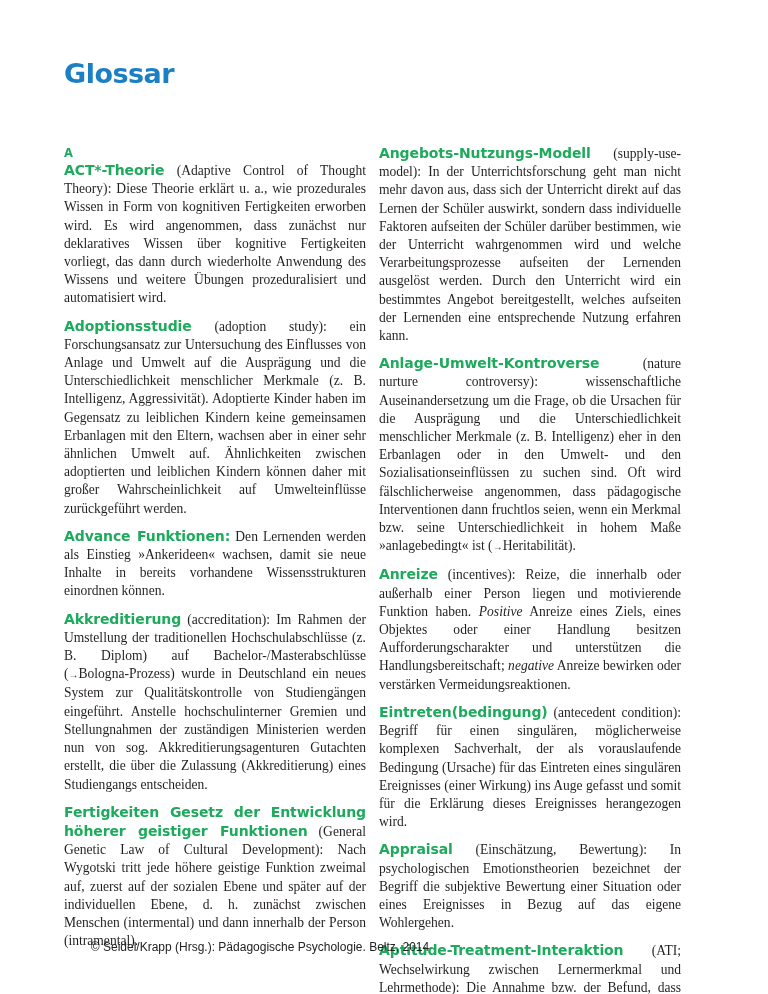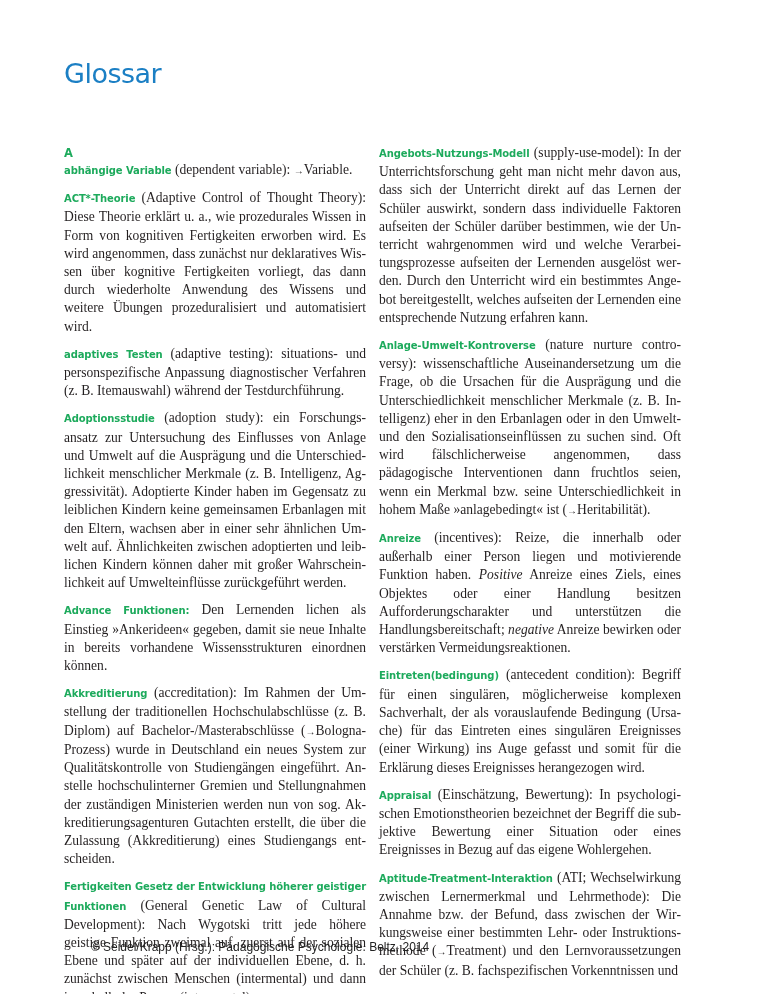--- a/index.html
+++ b/index.html
@@ -1,60 +1,54 @@
 <!DOCTYPE html>
 <html><head>
 <meta charset="utf-8">
 <style>
   html, body { margin: 0; padding: 0; background: #ffffff; }
   body { width: 768px; height: 994px; position: relative; overflow: hidden;
          font-family: "Liberation Serif", "DejaVu Serif", serif; color: #231f20; }
   .title { position: absolute; left: 64px; top: 58px; margin: 0;
-           font-family: "DejaVu Sans", "Liberation Sans", sans-serif; font-weight: normal;
+           font-family: "DejaVu Sans", "Liberation Sans", sans-serif; font-weight: bold;
            font-size: 27px; color: #1b7fc4; letter-spacing: -0.5px; }
   .col { position: absolute; top: 145px; width: 302px; font-size: 13.55px; line-height: 18.2px;
          text-align: justify; hyphens: manual; }
   .col.left { left: 64px; }
   .col.right { left: 379px; width: 302px; top: 144px; }
   .letter { font-family: "DejaVu Sans", "Liberation Sans", sans-serif; font-weight: bold;
             font-size: 11.5px; color: #1daa5c; line-height: 16px; display: block; }
   .entry { margin: 0 0 9px 0; }
   .term { font-family: "DejaVu Sans", "Liberation Sans", sans-serif; font-weight: bold;
-          font-size: 10px; color: #1daa5c; letter-spacing: -0.1px; }
+          font-size: 14px; color: #1daa5c; letter-spacing: -0.1px; }
   .arrow { font-size: 10px; }
   em { }
   .footer { position: absolute; left: 0; width: 520px; top: 940px; text-align: center;
             font-family: "Liberation Sans", "DejaVu Sans", sans-serif; font-size: 12px; color: #222; }
 </style>
 </head>
 <body>
 
 <h1 class="title">Glossar</h1>
 
 <div class="col left">
   <span class="letter">A</span>
 
-  <p class="entry">
-    <span class="term">abhängige Variable</span><span> (dependent variable): </span><span class="arrow">→</span><span>Variable.</span>
-  </p>
 
   <p class="entry">
     <span class="term">ACT*-Theorie</span><span> (Adaptive Control of Thought Theory): Diese Theorie erklärt u. a., wie prozedurales Wissen in Form von kognitiven Fertigkeiten erworben wird. Es wird angenommen, dass zunächst nur deklaratives Wis­sen über kognitive Fertigkeiten vorliegt, das dann durch wiederholte Anwendung des Wissens und weitere Übungen prozeduralisiert und automatisiert wird.</span>
   </p>
 
-  <p class="entry">
-    <span class="term">adaptives Testen</span><span> (adaptive testing): situations- und personspezifische Anpassung diagnostischer Verfahren (z. B. Itemauswahl) während der Testdurchführung.</span>
-  </p>
 
   <p class="entry">
     <span class="term">Adoptionsstudie</span><span> (adoption study): ein Forschungs­ansatz zur Untersuchung des Einflusses von Anlage und Umwelt auf die Ausprägung und die Unterschied­lichkeit menschlicher Merkmale (z. B. Intelligenz, Ag­gressivität). Adoptierte Kinder haben im Gegensatz zu leiblichen Kindern keine gemeinsamen Erbanlagen mit den Eltern, wachsen aber in einer sehr ähnlichen Um­welt auf. Ähnlichkeiten zwischen adoptierten und leib­lichen Kindern können daher mit großer Wahrschein­lichkeit auf Umwelteinflüsse zurückgeführt werden.</span>
   </p>
 
   <p class="entry">
-    <span class="term">Advance Funktionen:</span><span> Den Lernenden lichen als Einstieg »Ankerideen« gegeben, damit sie neue Inhalte in bereits vorhandene Wissensstrukturen einordnen können.</span>
+    <span class="term">Advance Funktionen:</span><span> Den Lernenden werden als Einstieg »Ankerideen« wachsen, damit sie neue Inhalte in bereits vorhandene Wissensstrukturen einordnen können.</span>
   </p>
 
   <p class="entry">
     <span class="term">Akkreditierung</span><span> (accreditation): Im Rahmen der Um­stellung der traditionellen Hochschulabschlüsse (z. B. Diplom) auf Bachelor-/Masterabschlüsse (</span><span class="arrow">→</span><span>Bologna-Prozess) wurde in Deutschland ein neues System zur Qualitätskontrolle von Studiengängen eingeführt. An­stelle hochschulinterner Gremien und Stellungnahmen der zuständigen Ministerien werden nun von sog. Ak­kreditierungsagenturen Gutachten erstellt, die über die Zulassung (Akkreditierung) eines Studiengangs ent­scheiden.</span>
   </p>
 
   <p class="entry">
     <span class="term">Fertigkeiten Gesetz der Entwicklung höherer geistiger Funktionen</span><span> (General Genetic Law of Cultural Develop­ment): Nach Wygotski tritt jede höhere geistige Funk­tion zweimal auf, zuerst auf der sozialen Ebene und später auf der individuellen Ebene, d. h. zunächst zwi­schen Menschen (intermental) und dann innerhalb der Person (intramental).</span>
   </p>
 </div>

